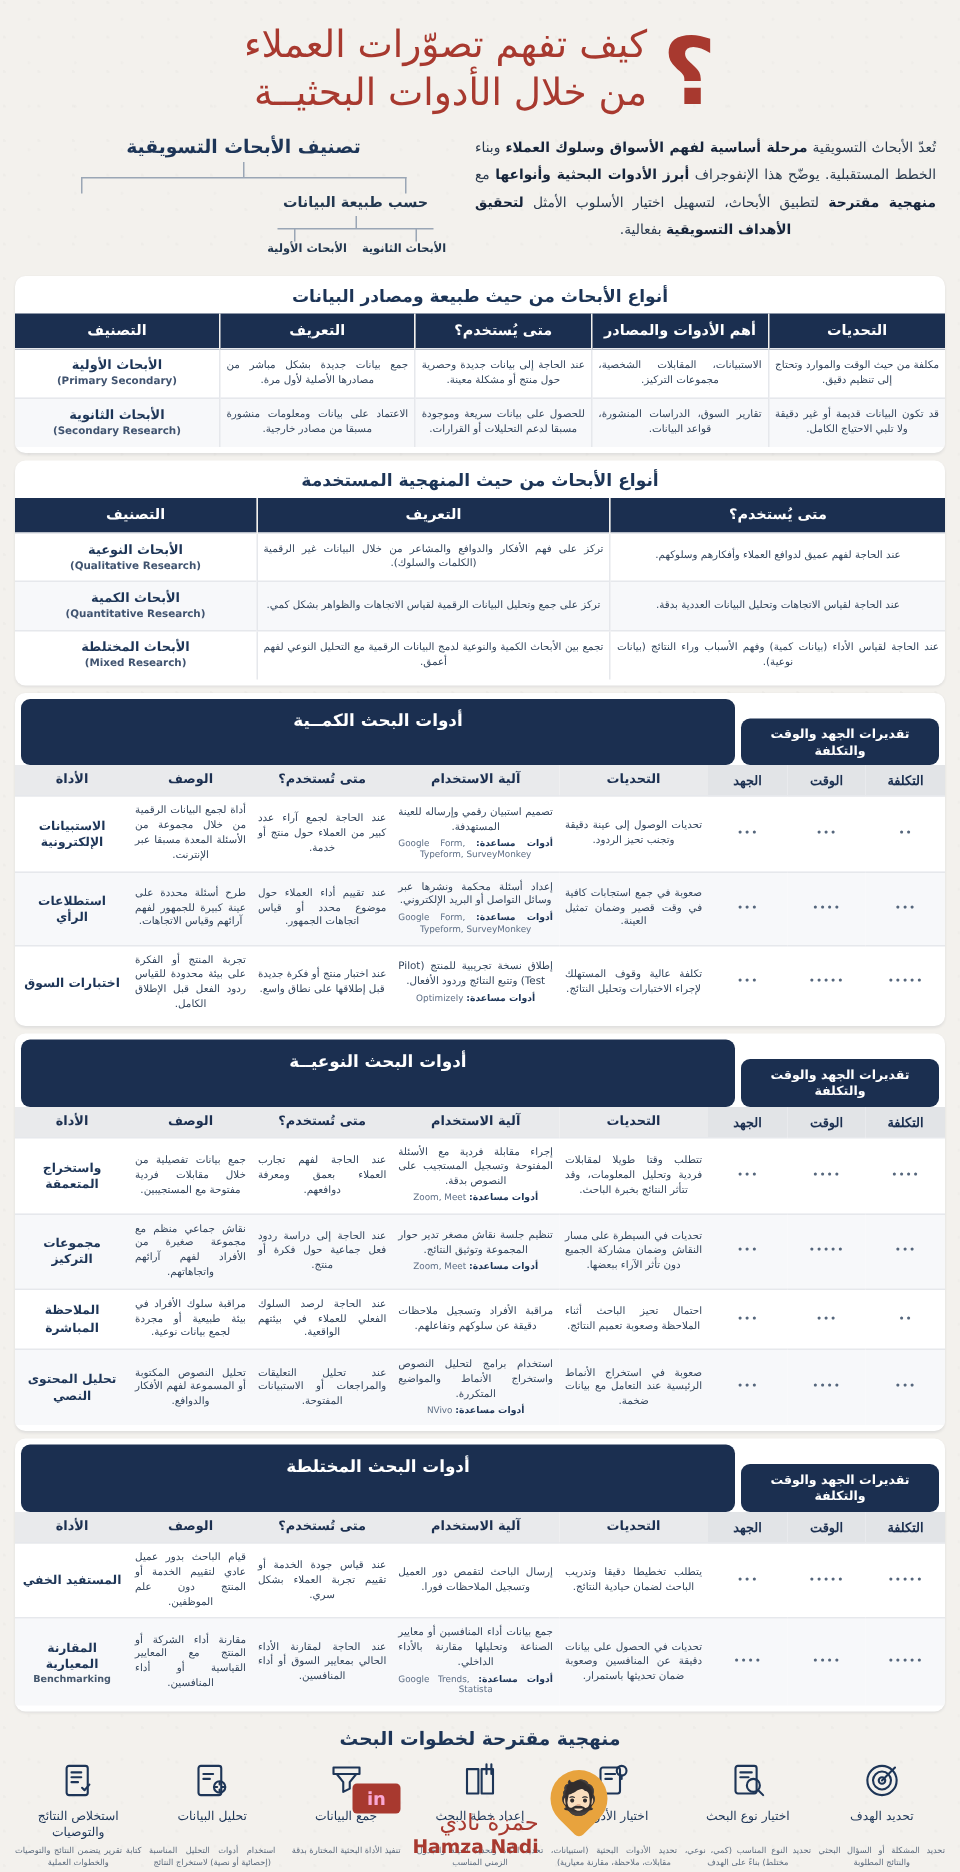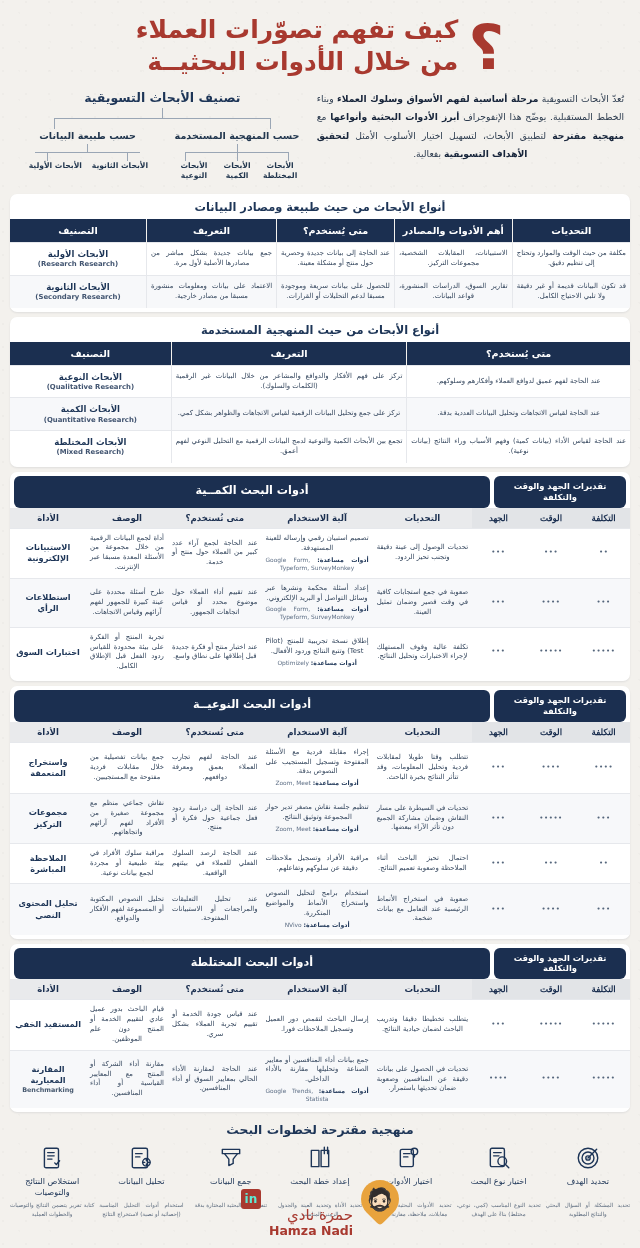--- a/index.html
+++ b/index.html
@@ -20,21 +20,21 @@
             #f3f1ed;
           background-size: 23px 23px, 31px 29px, auto; }
 
   
   .header { padding: 14px 22px 6px 22px; text-align: center; }
   .title-wrap { display: flex; align-items: center; justify-content: center; gap: 10px; }
   .qmark { font-size: 62px; font-weight: 900; color: #a8392f; line-height: 0.8;
            font-family: "DejaVu Sans", sans-serif; transform: translateY(2px); }
   .titles { text-align: right; }
   .title-l1, .title-l2 {
-    font-size: 25px; font-weight: 700; color: #a8392f; line-height: 1.28;
+    font-size: 25px; font-weight: 400; color: #a8392f; line-height: 1.28;
     letter-spacing: -0.2px; white-space: nowrap;
   }
 
   
   .intro-row { display: flex; gap: 8px; padding: 4px 16px 8px 16px; align-items: flex-start; }
   .intro-text { flex: 1.05; font-size: 9.2px; line-height: 2.0; text-align: justify;
                 text-align-last: center; color: #2a3murky; color: #2b3a4d; padding-top: 2px; }
   .intro-text b { font-weight: 900; color: #16243a; }
 
   .tree { flex: 1; text-align: center; padding-top: 2px; }
@@ -69,21 +69,21 @@
   tbody td:last-child { border-left: none; }
   tbody tr:nth-child(even) td { background: #f7f8fa; }
   td.cls { font-size: 8.6px; font-weight: 800; color: #1d3557; line-height: 1.4;
            text-align: center; text-align-last: center; }
   td.cls .en { display:block; font-size: 6.9px; font-weight: 700; color: #415470; }
   .tools-banner { display: flex; gap: 4px; padding: 4px 4px 0 4px; }
   .banner-main { flex: 1; background: #1b2f50; color: #fff; border-radius: 6px;
                  text-align: center; font-size: 11.2px; font-weight: 900; padding: 8px 4px; }
   .banner-side { width: 132px; background: #1b2f50; color: #fff; border-radius: 6px;
                  text-align: center; font-size: 8.4px; font-weight: 800; line-height: 1.3;
-                 padding: 5px 3px; display:flex; align-items:center; justify-content:center; }
+                 padding: 5px 3px; display:flex; align-items:center; justify-content:center;margin-top:13px; }
   table.tools thead th { background: #e9eaec; color: #1b2f50; font-size: 8.6px;
                          border-left: none; padding: 5px 2px; }
   table.tools thead th.eff { background: #e2e4e7; font-family: Liberation Serif, serif; }
   table.tools tbody td { border-left: none; }
   td.tool { font-size: 8.2px; font-weight: 800; color: #1d3557; line-height: 1.35;
             text-align:center; text-align-last:center; }
   td.tool .en { display:block; font-size: 6.4px; font-weight:700; color:#47596f; }
   td.rate { text-align: center; text-align-last: center; color: #55667c; font-size: 7px;
             letter-spacing: 0.6px; white-space: nowrap; }
   .helper { display: block; margin-top: 2px; font-size: 5.9px; color: #5d6e85; line-height: 1.3; }
@@ -104,22 +104,22 @@
   
   .footer { position: absolute; bottom: 10px; left: 0; right: 0;
             display: flex; align-items: center; justify-content: center; gap: 8px; }
   .avatar { width: 38px; height: 38px; border-radius: 50% 50% 50% 4px; background: #e8a33d;
             display:flex; align-items:center; justify-content:center; overflow: hidden;
             transform: rotate(-45deg); }
   .avatar-inner { transform: rotate(45deg); font-size: 22px; }
   .fname { text-align: right; line-height: 1.12; }
   .fname .ar { font-size: 15px; font-weight: 400; color: #a8392f; margin-top: 47px; }
   .fname .en { font-size: 12.5px; font-weight: 700; color: #a8392f; }
-  .li-icon { width: 20px; height: 20px; background: #a8392f; border-radius: 3px;
-             color: #5eead4; font-size: 12px; font-weight: 900; display:flex;
+  .li-icon { width: 32px; height: 20px; background: #a8392f; border-radius: 3px;
+             color: #f9a8d4; font-size: 12px; font-weight: 900; display:flex;
              align-items:center; justify-content:center; font-family: "DejaVu Sans", sans-serif; }
 </style>
 </head>
 <body>
 
 <div class="page">
 
   <div class="header">
     <div class="title-wrap">
       <div class="qmark">؟</div>
@@ -134,34 +134,20 @@
     <div class="intro-text">تُعدّ الأبحاث التسويقية <b>مرحلة أساسية لفهم الأسواق وسلوك العملاء</b> وبناء الخطط المستقبلية. يوضّح هذا الإنفوجراف <b>أبرز الأدوات البحثية وأنواعها</b> مع <b>منهجية مقترحة</b> لتطبيق الأبحاث، لتسهيل اختيار الأسلوب الأمثل <b>لتحقيق الأهداف التسويقية</b> بفعالية.</div>
 
     <div class="tree">
       <div class="tree-title">تصنيف الأبحاث التسويقية</div>
       <div class="tree-stem"></div>
       <div class="tree-branch">
           <span class="l"></span>
           <span class="r"></span>
         </div>
       <div class="tree-l2">
-        <div class="tree-node">
-          <div>حسب المنهجية المستخدمة</div>
-          <div class="sub-stem"></div>
-          <div class="leaf-bar">
-              <i style="left:9%"></i>
-              <i style="left:50%"></i>
-              <i style="right:9%"></i>
-            </div>
-          <div class="leaves">
-            <div class="leaf">الأبحاث المختلطة</div>
-            <div class="leaf">الأبحاث الكمية</div>
-            <div class="leaf">الأبحاث النوعية</div>
-          </div>
-        </div>
         <div class="tree-node">
           <div>حسب طبيعة البيانات</div>
           <div class="sub-stem"></div>
           <div class="leaf-bar">
               <i style="left:18%"></i>
               <i style="right:18%"></i>
             </div>
           <div class="leaves">
             <div class="leaf">الأبحاث الثانوية</div>
             <div class="leaf">الأبحاث الأولية</div>
@@ -184,21 +170,21 @@
       </tr>
         </thead>
       <tbody>
         <tr>
           <td>مكلفة من حيث الوقت والموارد وتحتاج إلى تنظيم دقيق.</td>
           <td>الاستبيانات، المقابلات الشخصية، مجموعات التركيز.</td>
           <td>عند الحاجة إلى بيانات جديدة وحصرية حول منتج أو مشكلة معينة.</td>
           <td>جمع بيانات جديدة بشكل مباشر من مصادرها الأصلية لأول مرة.</td>
           <td class="cls">
             <span>الأبحاث الأولية</span>
-            <span class="en">(Research Research)</span>
+            <span class="en">(Primary Secondary)</span>
           </td>
         </tr>
         <tr>
           <td>قد تكون البيانات قديمة أو غير دقيقة ولا تلبي الاحتياج الكامل.</td>
           <td>تقارير السوق، الدراسات المنشورة، قواعد البيانات.</td>
           <td>للحصول على بيانات سريعة وموجودة مسبقا لدعم التحليلات أو القرارات.</td>
           <td>الاعتماد على بيانات ومعلومات منشورة مسبقا من مصادر خارجية.</td>
           <td class="cls">
             <span>الأبحاث الثانوية</span>
             <span class="en">(Secondary Research)</span>

